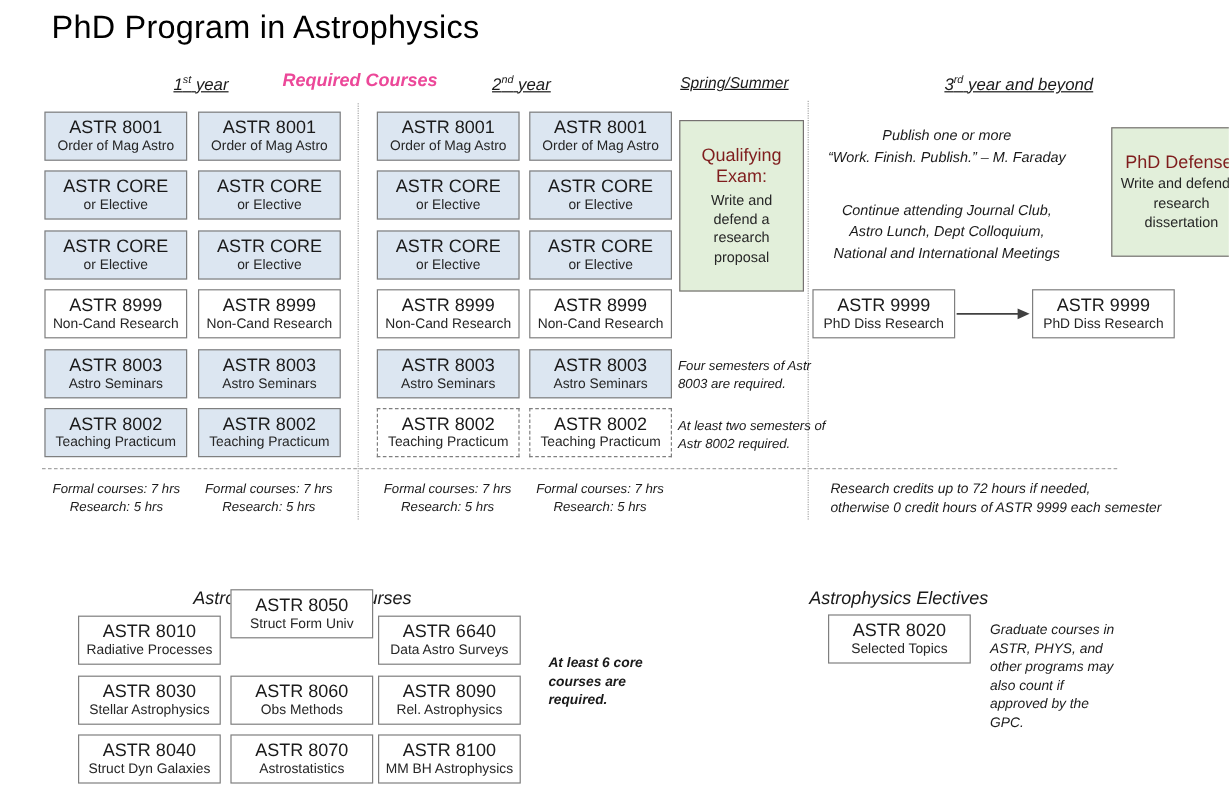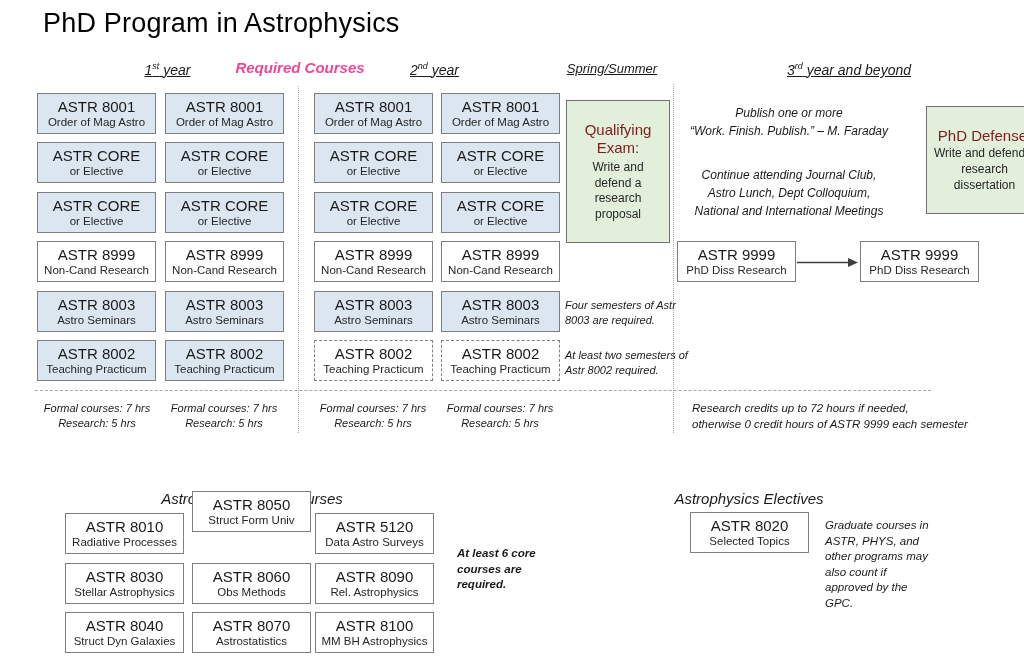--- a/index.html
+++ b/index.html
@@ -226,21 +226,21 @@
 
   <div class="box" style="left:40px;top:513px;">
       <span class="code">ASTR 8010</span>
       <span class="desc">Radiative Processes</span>
     </div>
   <div class="box" style="left:167px;top:491px;">
       <span class="code">ASTR 8050</span>
       <span class="desc">Struct Form Univ</span>
     </div>
   <div class="box" style="left:290px;top:513px;">
-      <span class="code">ASTR 5120</span>
+      <span class="code">ASTR 6640</span>
       <span class="desc">Data Astro Surveys</span>
     </div>
   <div class="box" style="left:40px;top:563px;">
       <span class="code">ASTR 8030</span>
       <span class="desc">Stellar Astrophysics</span>
     </div>
   <div class="box" style="left:167px;top:563px;">
       <span class="code">ASTR 8060</span>
       <span class="desc">Obs Methods</span>
     </div>

